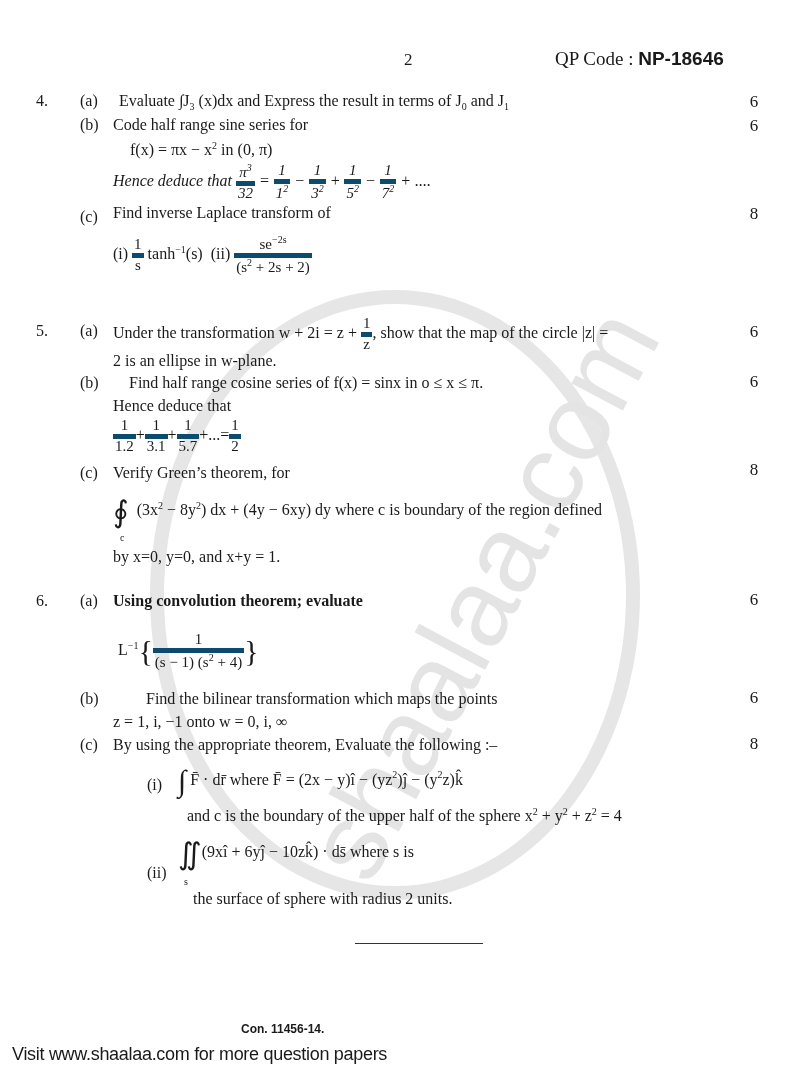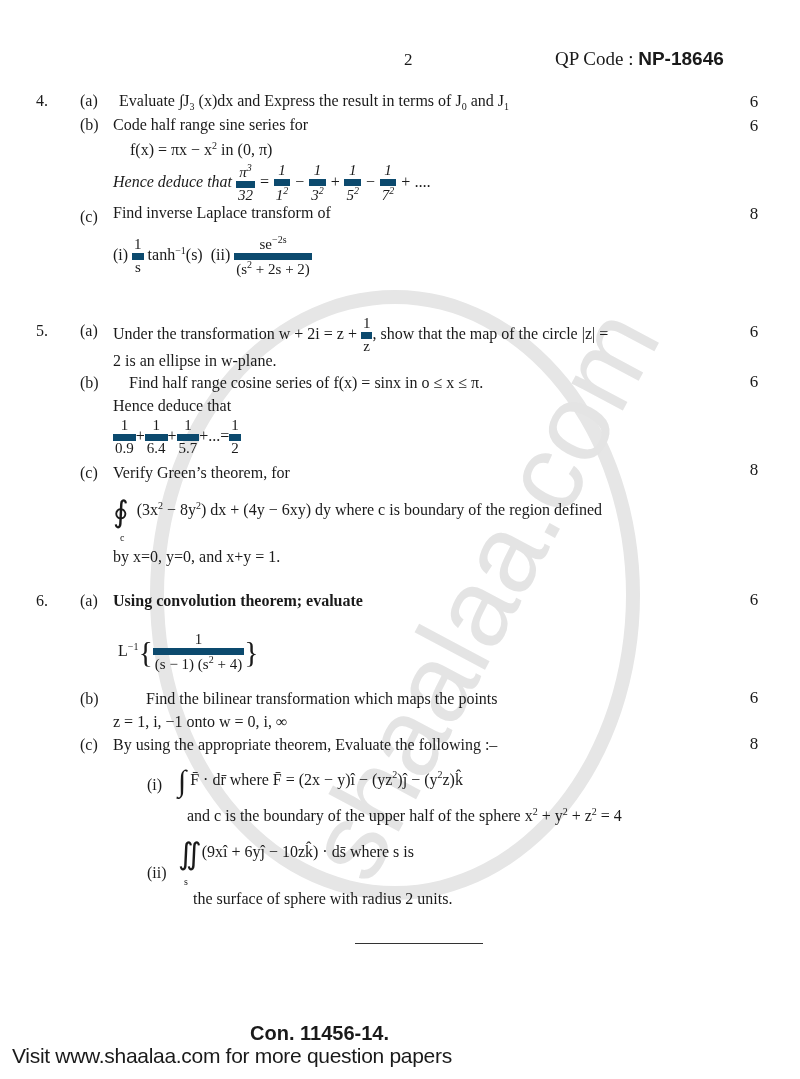--- a/index.html
+++ b/index.html
@@ -1,21 +1,21 @@
 <!DOCTYPE html>
 <html><head>
 <meta charset="utf-8">
 <style>
   html, body { margin:0; padding:0; }
   body { width:800px; height:1079px; background:#ffffff; position:relative; overflow:hidden;
          font-family:"Liberation Serif", serif; color:#1a1a1a; font-size:16px; }
   .abs { position:absolute; white-space:nowrap; }
   .marks { position:absolute; left:744px; width:20px; text-align:center; font-size:17px; }
   .frac { display:inline-block; vertical-align:middle; text-align:center; font-size:15px; line-height:1.05; }
-  .frac .n { display:block; border-bottom:7px solid #0c4a6e; padding:0 2px; }
+  .frac .n { display:block; border-bottom:5px solid #0c4a6e; padding:0 2px; }
   .frac .d { display:block; padding:0 2px; }
   sup, sub { font-size:10px; }
   .watermark { position:absolute; left:150px; top:290px; width:490px; height:610px;
                border:14px solid #e6e6e6; border-radius:50%; box-sizing:border-box; }
   .wm-text { position:absolute; left:170px; top:530px; font-family:"Liberation Sans", sans-serif;
              font-size:110px; color:#e4e4e4; transform:rotate(-62deg); transform-origin:center; white-space:nowrap; }
   .big-int { font-size:30px; vertical-align:middle; }
 </style>
 </head>
 <body>
@@ -63,21 +63,21 @@
   Under the transformation w + 2i = z + <span class="frac"><span class="n">1</span><span class="d">z</span></span>, show that the map of the circle |z| =
 </div>
 <div class="marks" style="top:322px;">6</div>
 <div class="abs" style="left:113px; top:352px;">2 is an ellipse in w-plane.</div>
 
 <div class="abs" style="left:80px; top:374px;">(b)</div>
 <div class="abs" style="left:129px; top:374px;">Find half range cosine series of f(x) = sinx in o ≤ x ≤ π.</div>
 <div class="marks" style="top:372px;">6</div>
 <div class="abs" style="left:113px; top:397px;">Hence deduce that</div>
 <div class="abs" style="left:113px; top:418px;">
-  <span class="frac"><span class="n">1</span><span class="d">0.9</span></span>+<span class="frac"><span class="n">1</span><span class="d">6.4</span></span>+<span class="frac"><span class="n">1</span><span class="d">5.7</span></span>+...=<span class="frac"><span class="n">1</span><span class="d">2</span></span>
+  <span class="frac"><span class="n">1</span><span class="d">1.2</span></span>+<span class="frac"><span class="n">1</span><span class="d">3.1</span></span>+<span class="frac"><span class="n">1</span><span class="d">5.7</span></span>+...=<span class="frac"><span class="n">1</span><span class="d">2</span></span>
 </div>
 
 <div class="abs" style="left:80px; top:464px;">(c)</div>
 <div class="abs" style="left:113px; top:464px;">Verify Green’s theorem, for</div>
 <div class="marks" style="top:460px;">8</div>
 <div class="abs" style="left:113px; top:494px;">
   <span class="big-int">∮</span>&nbsp;&nbsp;(3x<sup>2</sup> − 8y<sup>2</sup>) dx + (4y − 6xy) dy where c is boundary of the region defined
 </div>
 <div class="abs" style="left:120px; top:532px; font-size:10px;">c</div>
 <div class="abs" style="left:113px; top:548px;text-align:right;">by x=0, y=0, and x+y = 1.</div>
@@ -107,14 +107,14 @@
 
 <div class="abs" style="left:147px; top:864px;">(ii)</div>
 <div class="abs" style="left:178px; top:836px;">
   <span class="big-int">∬</span>(9xî + 6yĵ − 10zk̂) · ds̄ where s is
 </div>
 <div class="abs" style="left:184px; top:876px; font-size:10px;">s</div>
 <div class="abs" style="left:193px; top:890px;">the surface of sphere with radius 2 units.</div>
 
 <div class="abs" style="left:355px; top:943px; width:128px; height:0; border-top:1px solid #333;"></div>
 
-<div class="abs" style="left:250px; top:1022px; font-family:'Liberation Sans',sans-serif; font-weight:bold; font-size:20px;">Con. 11456-14.</div>
-<div class="abs" style="left:12px; top:1044px; font-family:'Liberation Sans',sans-serif; font-size:21px; letter-spacing:-0.3px;">Visit www.shaalaa.com for more question papers</div>
+<div class="abs" style="left:241px; top:1022px; font-family:'Liberation Sans',sans-serif; font-weight:bold; font-size:12px;">Con. 11456-14.</div>
+<div class="abs" style="left:12px; top:1044px; font-family:'Liberation Sans',sans-serif; font-size:18px; letter-spacing:-0.3px;">Visit www.shaalaa.com for more question papers</div>
 
 </body></html>

